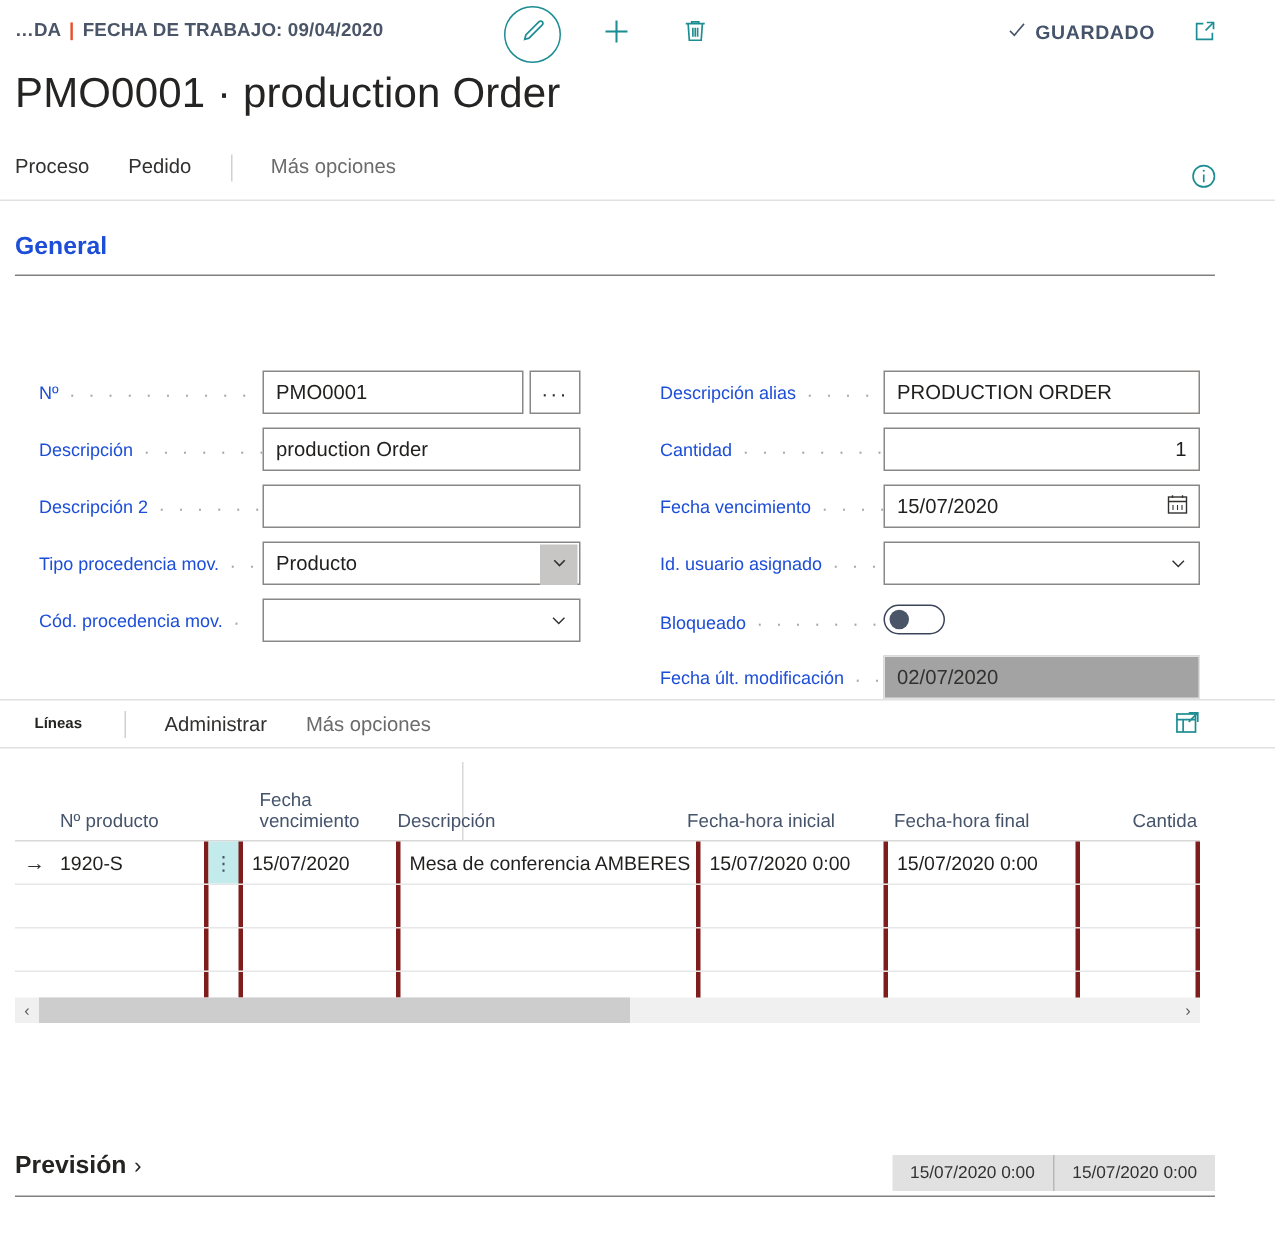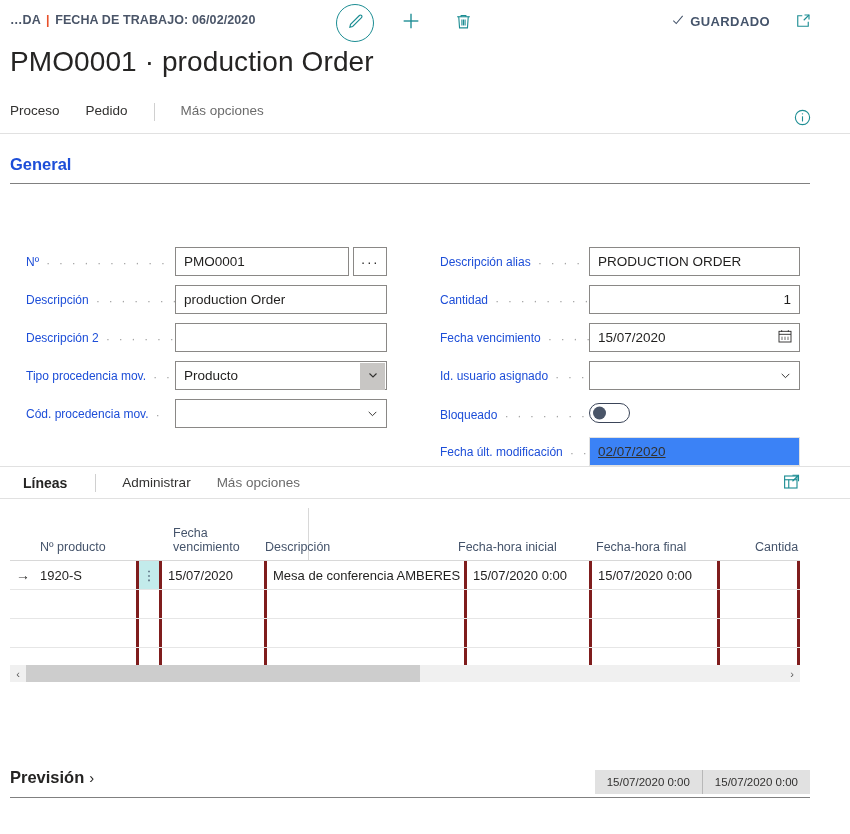--- a/index.html
+++ b/index.html
@@ -164,24 +164,23 @@
     border: 1px solid #8a8886;
     background: #fff;
     display: flex;
     align-items: center;
     padding: 0 8px;
     font-size: 13.5px;
     color: #201f1e;
     white-space: nowrap;
   }
   .ctrl.readonly {
-    background: #3b82f6;
+    background: #a3a3a3;
     border-color: #e1e1e1;
     color: #323130;
-    text-decoration: underline;
   }
   .ctrl.rightalign { justify-content: flex-end; }
   .assist-btn {
     position: absolute;
     box-sizing: border-box;
     width: 34px; height: 29px;
     border: 1px solid #8a8886;
     background: #fff;
     display: flex; align-items: center; justify-content: center;
     font-size: 14px;
@@ -227,21 +226,21 @@
     top: 466px;
     height: 33px;
     border-top: 1px solid #e1e1e1;
     border-bottom: 1px solid #e1e1e1;
     display: flex;
     align-items: center;
     padding-left: 10px;
     box-sizing: border-box;
   }
   .lines-title {
-    font-size: 14px;
+    font-size: 10px;
     font-weight: bold;
     color: #252423;
     margin-right: 28px;
     padding-left: 13px;
   }
   .expand-icon {
     position: absolute;
     right: 50px;
     top: 6px;
   }
@@ -376,21 +375,21 @@
   }
 </style>
 </head>
 <body>
 
 <div class="topbar">
 
   <div class="company-line">
     <span>…DA</span>
     <span class="sep">|</span>
-    <span>FECHA DE TRABAJO: 06/02/2020</span>
+    <span>FECHA DE TRABAJO: 09/04/2020</span>
   </div>
 
   <div class="topicons">
     <div class="icon-circle">
       <span>
         <svg width="17" height="17" viewBox="0 0 24 24" fill="none" stroke="#1c8d93" stroke-width="1.6">
           <path d="M17.5 3.5a2.1 2.1 0 0 1 3 3L8 19l-4 1 1-4 12.5-12.5z"></path>
         </svg>
       </span>
     </div>

